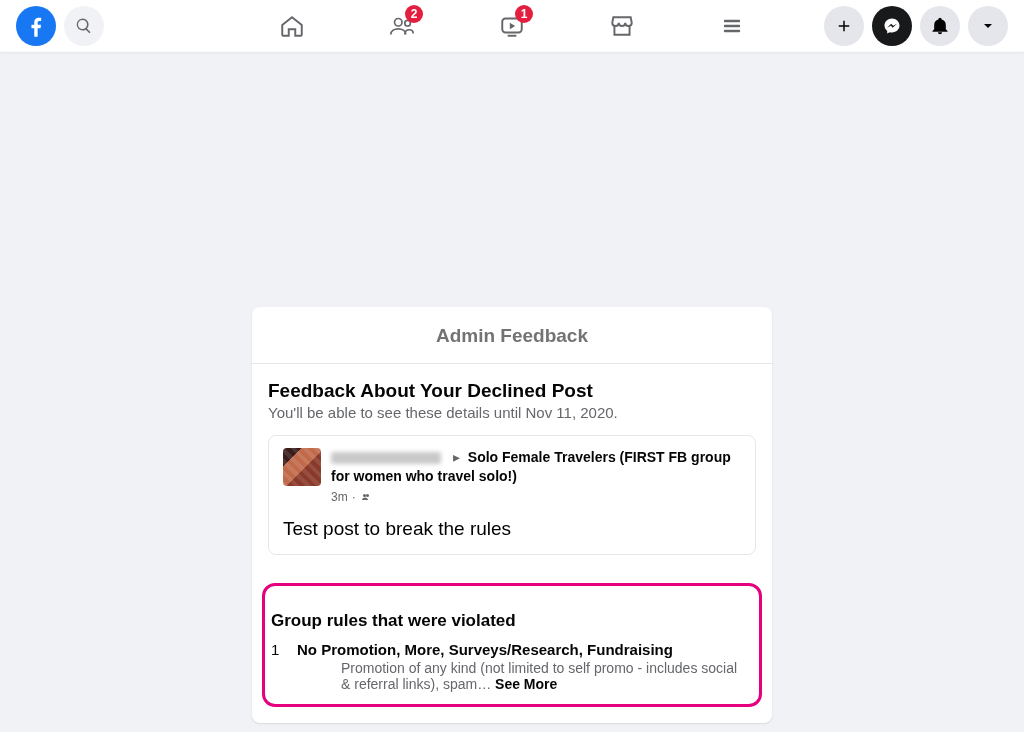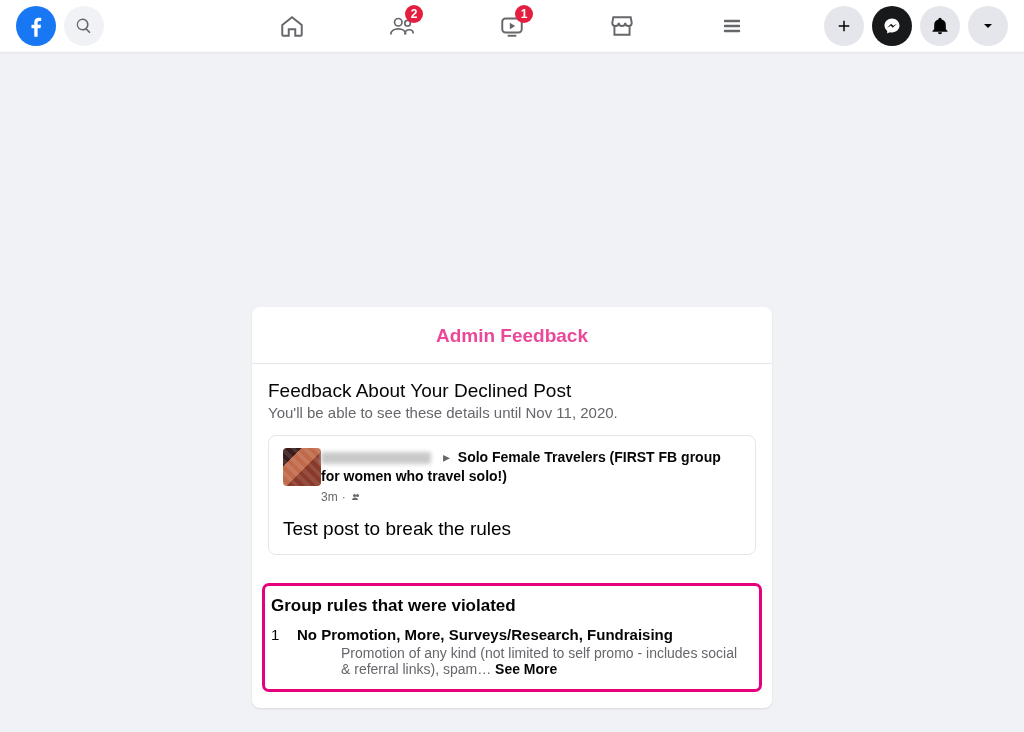--- a/index.html
+++ b/index.html
@@ -45,49 +45,49 @@
     .circle-btn.messenger svg { fill:#fff; }
 
     
     .card-wrap { display: flex; justify-content: center; }
     .card {
       background: #fff; width: 520px; border-radius: 8px;
       margin-top: 255px; box-shadow: 0 1px 2px rgba(0,0,0,.1);
       overflow: hidden;
     }
     .card-title {
-      font-size: 19px; font-weight: 700; color: #ec4899; text-align: center;
+      font-size: 19px; font-weight: 700; color: #737373; text-align: center;
       padding: 18px 0 16px;
     }
     .card-divider { height:1px; background:#e4e6eb; }
     .card-body { padding: 16px 16px 18px; }
-    .feedback-title { font-size: 19px; font-weight: 400; color:#050505; }
+    .feedback-title { font-size: 19px; font-weight: 700; color:#050505; }
     .feedback-sub { color:#65676b; font-size:15px; margin-top:2px; }
 
     .post-box {
       border:1px solid #e4e6eb; border-radius:8px; margin-top:14px; padding:12px 14px 14px;
     }
-    .post-top { display:flex; }
+    .post-top { display:flex; gap:10px; }
     .avatar { width:38px; height:38px; border-radius:4px;
       background: linear-gradient(135deg,#3a1c1c 0 25%, #c06a4a 25% 55%, #8a3a2a 55% 100%);
       position: relative; overflow:hidden; flex:none;
     }
     .avatar::after{ content:""; position:absolute; inset:0; background:
       repeating-linear-gradient(45deg, rgba(255,255,255,.1) 0 4px, transparent 4px 8px);
     }
     .post-meta { font-size:14px; color:#1c1e21; line-height:1.35; }
     .name-blur { display:inline-block; width:110px; height:12px; background:#c9c9c9; border-radius:2px; filter: blur(2px); vertical-align:middle; margin-right:4px;}
     .arrow-glyph { color:#65676b; margin: 0 4px; }
     .group-name { font-weight:600; color:#050505; }
     .post-submeta { color:#65676b; font-size:12px; margin-top:4px; display:flex; align-items:center; gap:4px;text-align:center;}
     .dot { color:#65676b; }
     .group-icon { width:12px; height:12px; display:inline-block; }
     .post-text { font-size:19px; color:#000000; margin-top:14px; }
 
-    .rules-box { border:3px solid #e6007e; border-radius:7px; margin: 10px 10px 16px; padding: 10px 10px 12px 6px;}
+    .rules-box { border:3px solid #e6007e; border-radius:13px; margin: 10px 10px 16px; padding: 25px 10px 12px 6px;}
     .rules-title { font-size:17px; font-weight:700; color:#050505; }
     .rule-line { display:flex; gap:14px; margin-top:10px; }
     .rule-num { font-size:15px; color:#050505; width:12px; }
     .rule-name { font-size:15px; font-weight:600; color:#050505; }
     .rule-desc { font-size:14px; color:#65676b; margin-top:2px;margin-left:44px;}
     .see-more { display:inline; font-weight:600; color:#050505; cursor:pointer; }
   </style>
 </head>
 <body>
 

